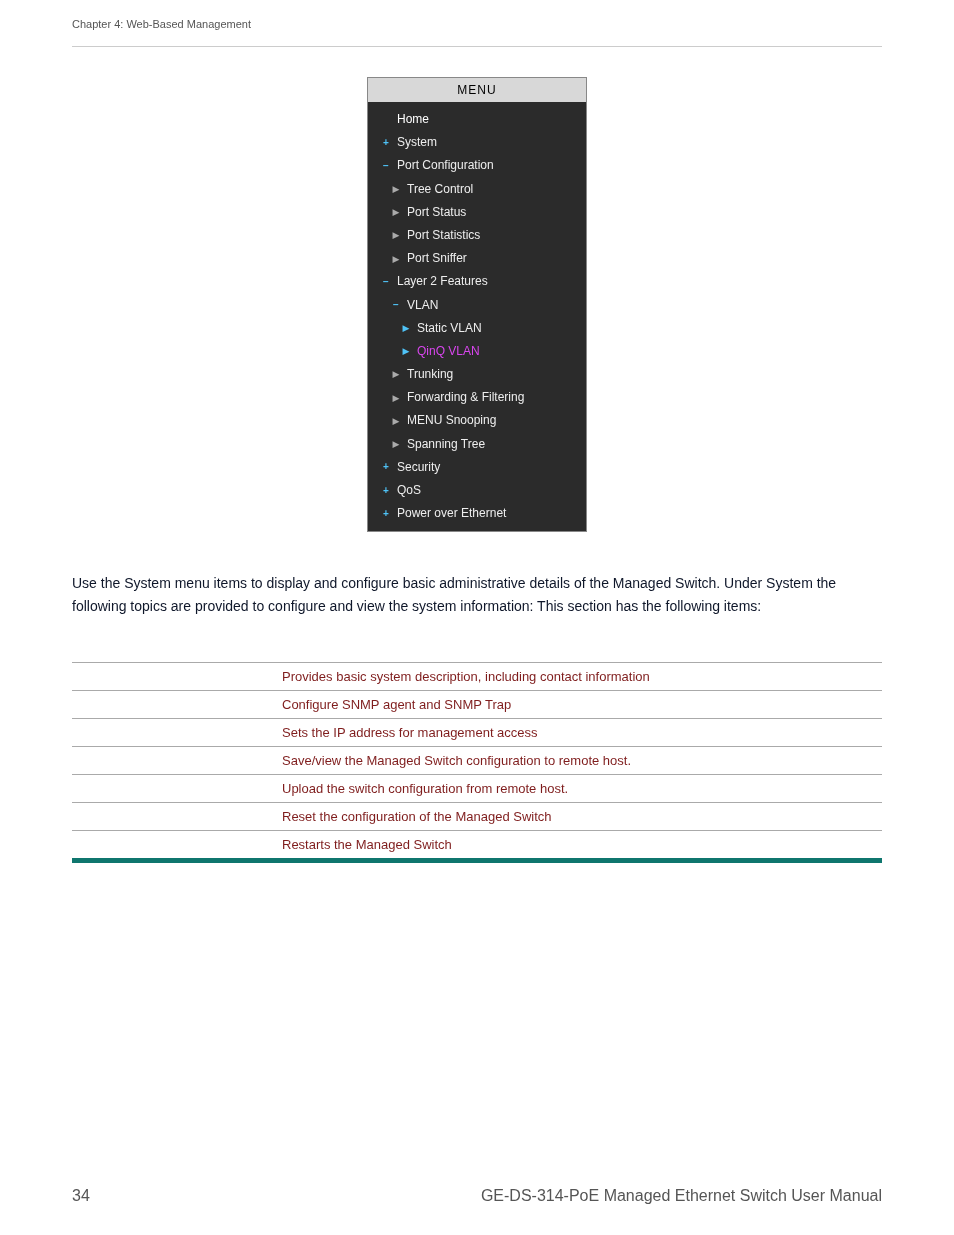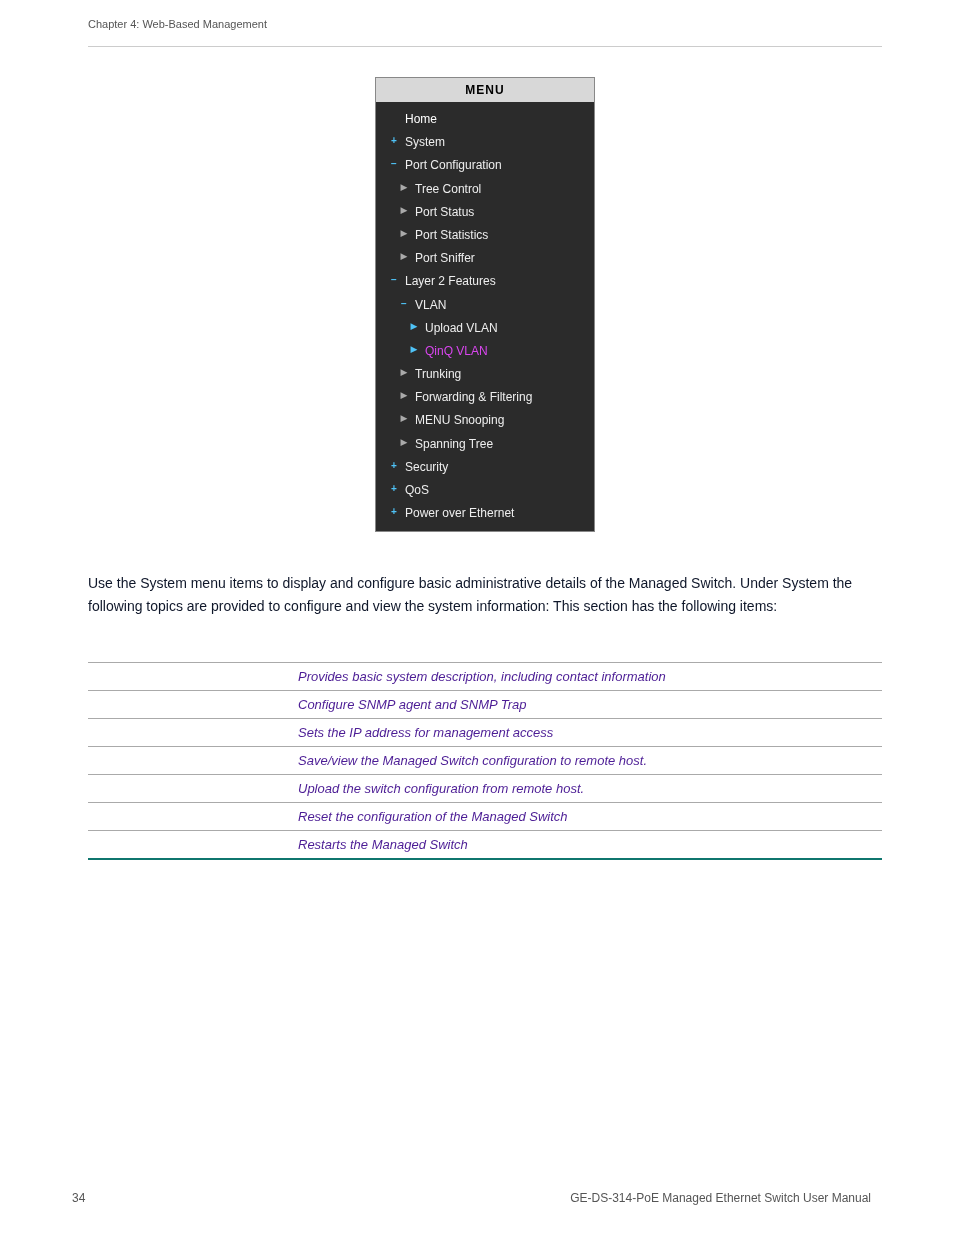--- a/index.html
+++ b/index.html
@@ -34,33 +34,34 @@
     .menu-box {
       border: 1px solid #888;
       width: 220px;
       background: #2b2b2b;
       overflow: hidden;
     }
 
     .menu-title {
       background: #d8d8d8;
       text-align: center;
-      font-weight: bold;
+      font-weight: normal;
       font-size: 12px;
       padding: 5px 0;
       letter-spacing: 1px;
       color: #000;
     }
 
     .menu-items {
       padding: 6px 0;
     }
 
     .menu-item {
       display: flex;
+      align-items: center;
       padding: 2px 8px;
       color: #eee;
       font-size: 12px;
       line-height: 1.6;
       cursor: pointer;
     }
 
     .menu-item.home {
       color: #fff;
       font-weight: normal;
@@ -119,53 +120,51 @@
       margin: 0 72px;
       border-collapse: collapse;
       width: calc(100% - 144px);
     }
 
     .info-table tr {
       border-top: 1px solid #aaa;
     }
 
     .info-table tr:last-child {
-      border-bottom: 2px solid #0f766e;
+      border-bottom: 5px solid #0f766e;
     }
 
     .info-table td {
       padding: 6px 10px;
       font-size: 13px;
-      color: #4c1d95;
+      color: #7f1d1d;
       vertical-align: top;
-      font-style: italic;
     }
 
     .info-table td:first-child {
       width: 200px;
       color: #555;
       font-style: italic;
     }
 
     .page-footer {
       position: absolute;
       bottom: 30px;
       left: 0;
-      right: 11px;
+      right: 0;
       display: flex;
       justify-content: space-between;
       padding: 0 72px;
-      font-size: 12px;
+      font-size: 16px;
       color: #555;
     }
 
     .page-wrapper {
       position: relative;
       min-height: 1235px;
-      padding-left: 16px;
     }
   </style>
 </head>
 <body>
 
 <div class="page-wrapper">
 
   <div class="page-header">
     <span>Chapter 4: Web-Based Management</span>
   </div>
@@ -217,21 +216,21 @@
           <span>Layer 2 Features</span>
         </div>
 
         <div class="menu-item level2">
           <span class="menu-icon icon-minus">−</span>
           <span>VLAN</span>
         </div>
 
         <div class="menu-item level3">
           <span class="menu-icon icon-arrow-blue">▶</span>
-          <span>Upload VLAN</span>
+          <span>Static VLAN</span>
         </div>
 
         <div class="menu-item level3">
           <span class="menu-icon icon-arrow-blue">▶</span>
           <span style="color:#d946ef;">QinQ VLAN</span>
         </div>
 
         <div class="menu-item level2">
           <span class="menu-icon icon-arrow">▶</span>
           <span>Trunking</span>

